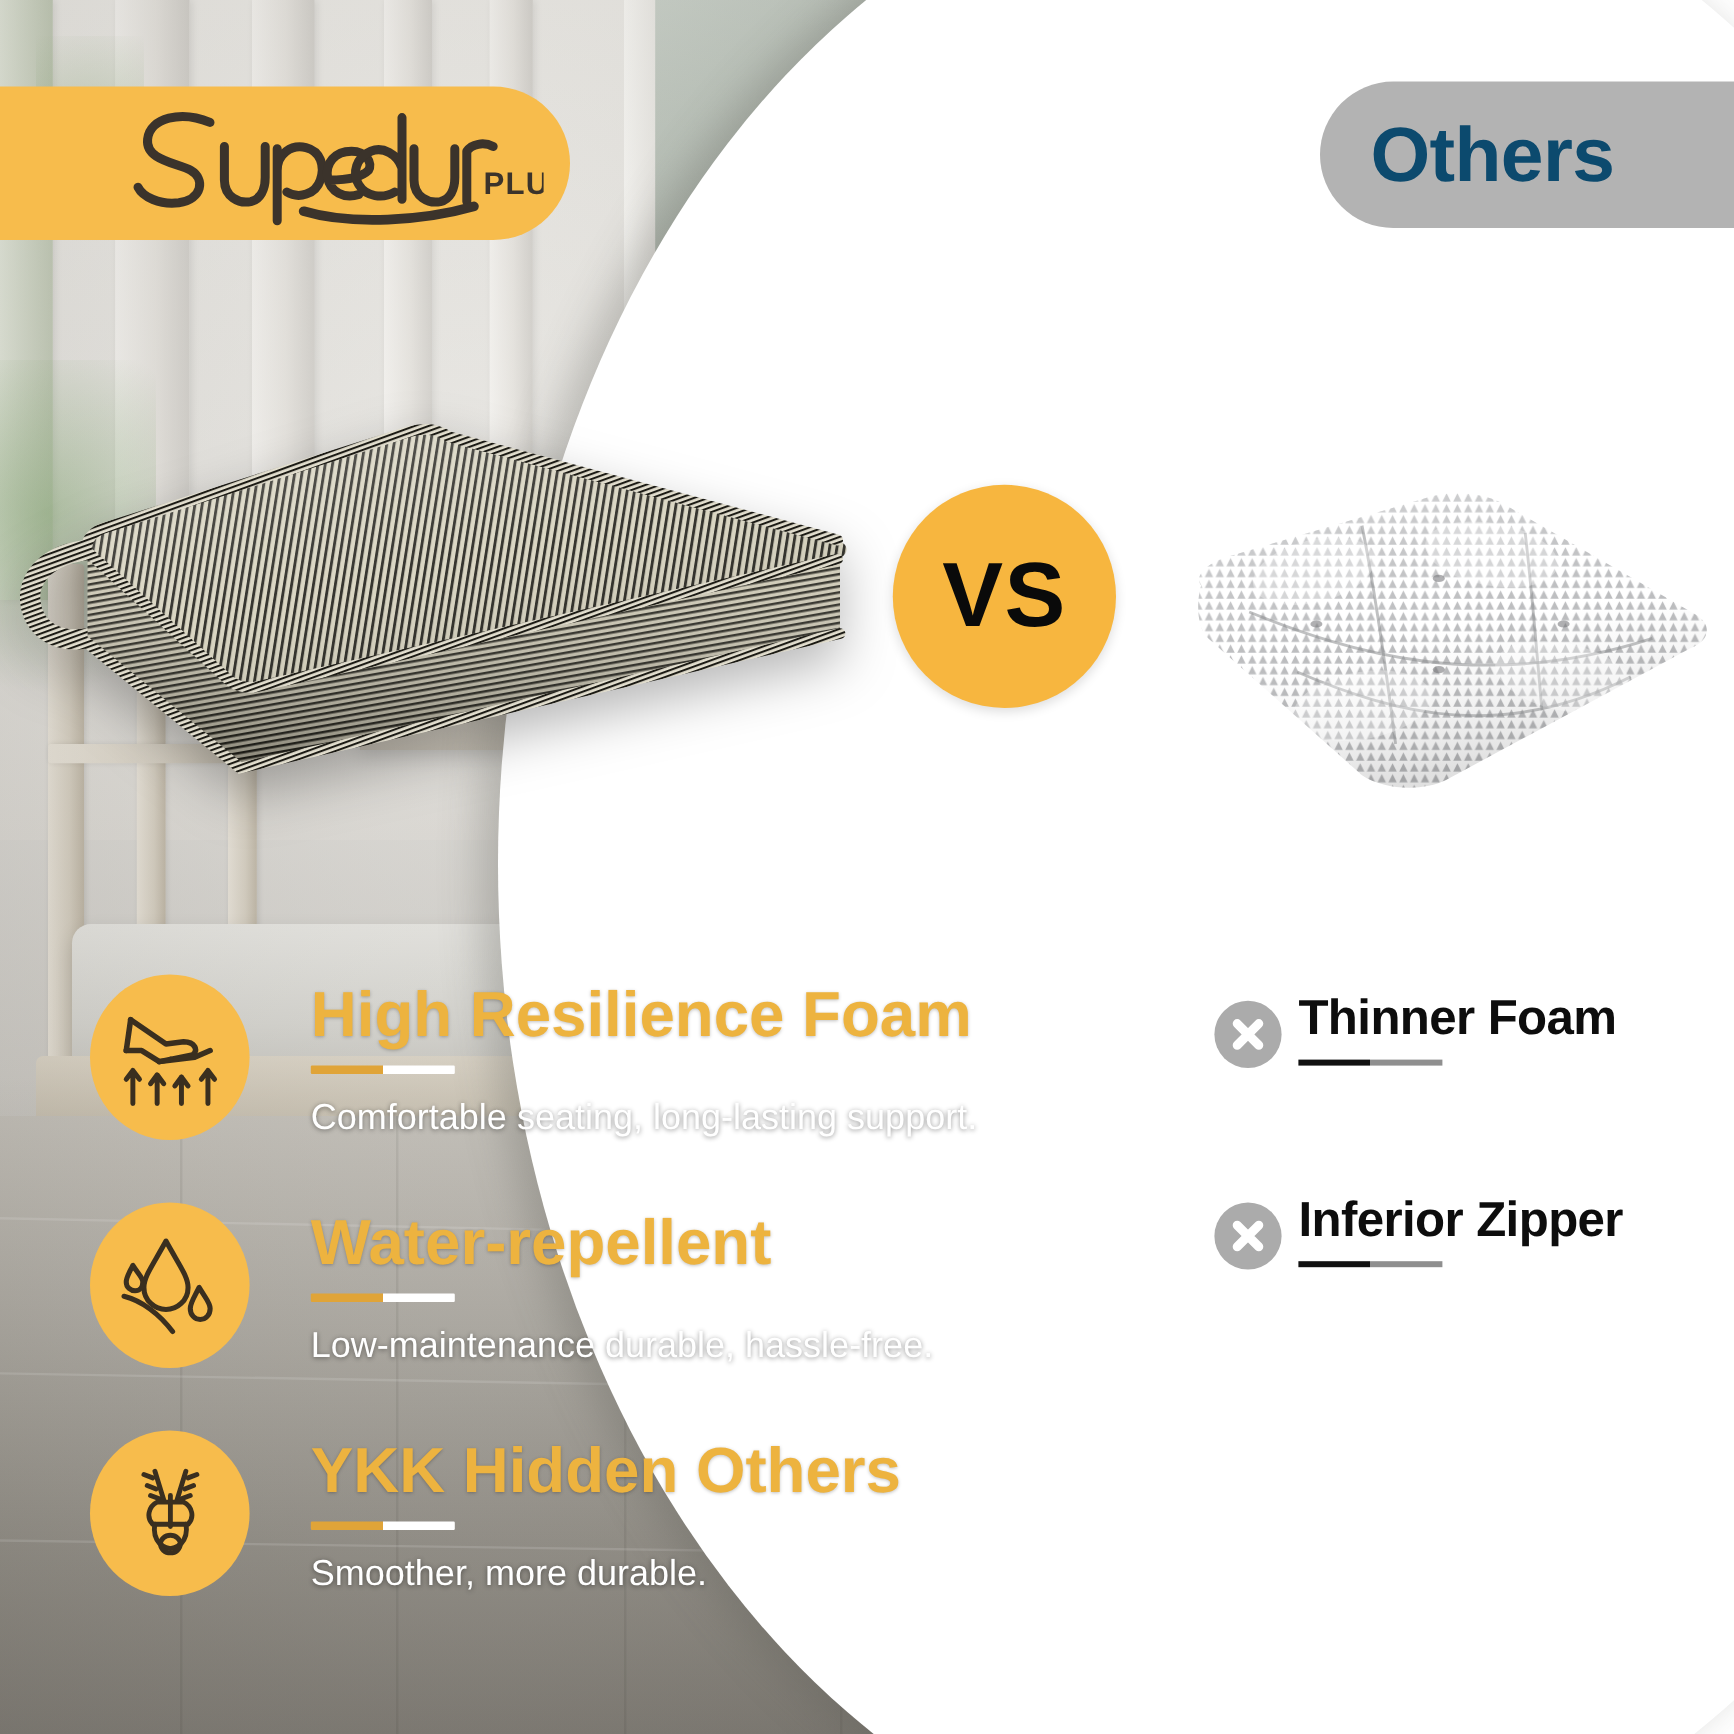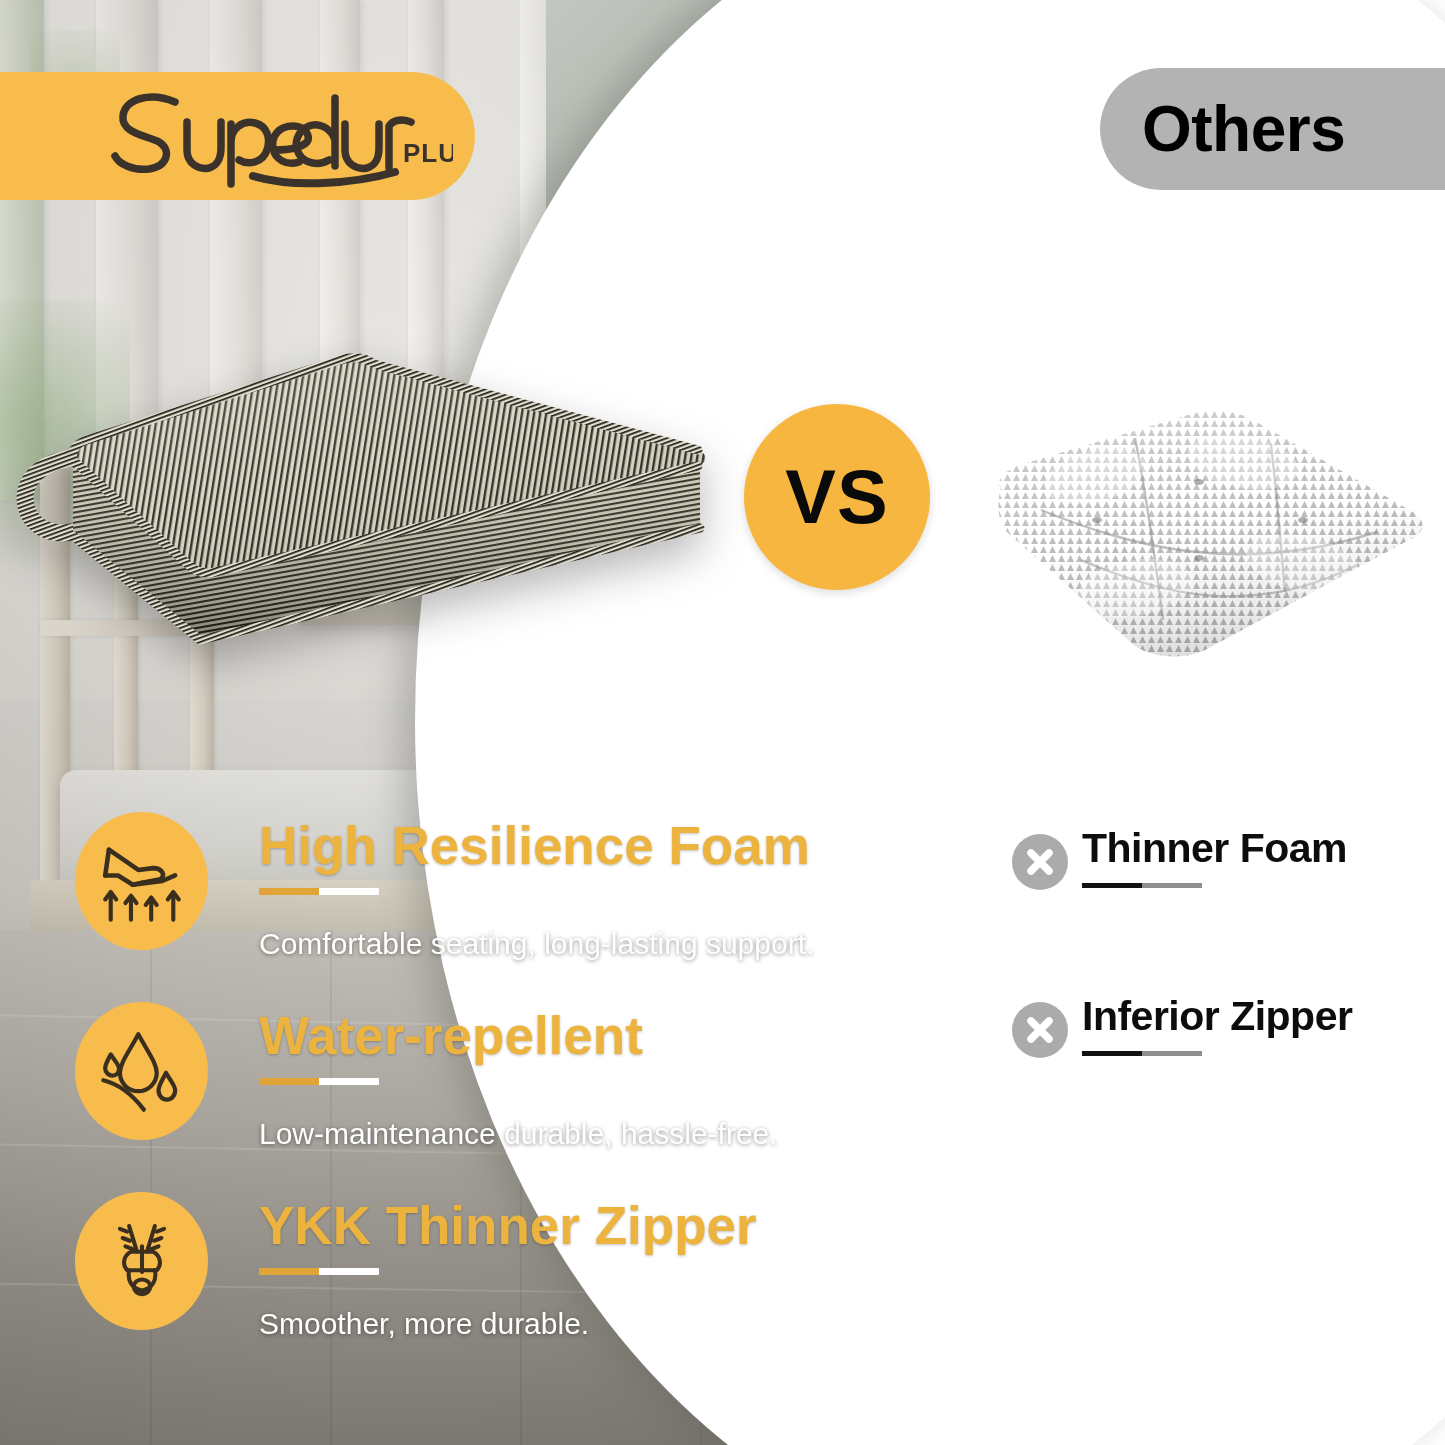--- a/index.html
+++ b/index.html
@@ -165,21 +165,21 @@
   
   .others-pill {
     position:absolute; left:1100px; top:68px;
     width:420px; height:122px;
     background:#B3B3B3;
     border-radius:61px;
     display:flex; align-items:center;
     padding-left:42px;
   }
   .others-text {
-    font-size:64px; font-weight:bold; color:#000000;
+    font-size:64px; font-weight:bold; color:#0c4a6e;
     letter-spacing:-0.5px; line-height:1;
   }
 
   
   .vs-badge {
     position:absolute; left:744px; top:404px;
     width:186px; height:186px; border-radius:50%;
     background:#F7B63F;
     display:flex; align-items:center; justify-content:center;
     box-shadow:0 3px 10px rgba(0,0,0,0.14);
@@ -212,21 +212,21 @@
     font-size:53px; font-weight:bold; color:#EDB33F;
     line-height:1.05; white-space:nowrap;
     text-shadow:0 1px 3px rgba(0,0,0,0.25);
   }
   .feature-bar {
     margin-top:14px; width:120px; height:7px;
     background:linear-gradient(90deg,#E0A438 0 50%, #ffffff 50% 100%);
     border-radius:1px;
   }
   .feature-desc {
-    margin-top:32px;
+    margin-top:20px;
     font-size:30px; color:#ffffff; line-height:1.15; white-space:nowrap;
     text-shadow:0 1px 4px rgba(0,0,0,0.45);
   }
 
   
   .cons { position:absolute; left:1012px; top:832px; width:470px; }
   .con-row { position:relative; height:90px; margin-bottom:78px; }
   .con-icon {
     position:absolute; left:0; top:2px;
     width:56px; height:56px; border-radius:50%;
@@ -485,21 +485,21 @@
             <path d="M34 18 L26 15 M37 28 L29 25 M40 37 L32 34"></path>
             <path d="M66 18 L74 15 M63 28 L71 25 M60 37 L68 34"></path>
             <path d="M38 40 C 30 44, 28 54, 34 60 L 50 60 L 66 60 C 72 54, 70 44, 62 40 Z"></path>
             <path d="M50 34 L50 62"></path>
             <path d="M36 60 C 34 70, 38 80, 50 82 C 62 80, 66 70, 64 60"></path>
             <ellipse cx="50" cy="78" rx="9" ry="8"></ellipse>
           </g>
         </svg>
       </div>
       <div class="feature-body">
-        <div class="feature-title">YKK Thinner Zipper</div>
+        <div class="feature-title">YKK Hidden Others</div>
         <div class="feature-bar"></div>
         <div class="feature-desc">Smoother, more durable.</div>
       </div>
     </div>
   </div>
 
   <div class="cons">
 
     <div class="con-row">
       <div class="con-icon">

